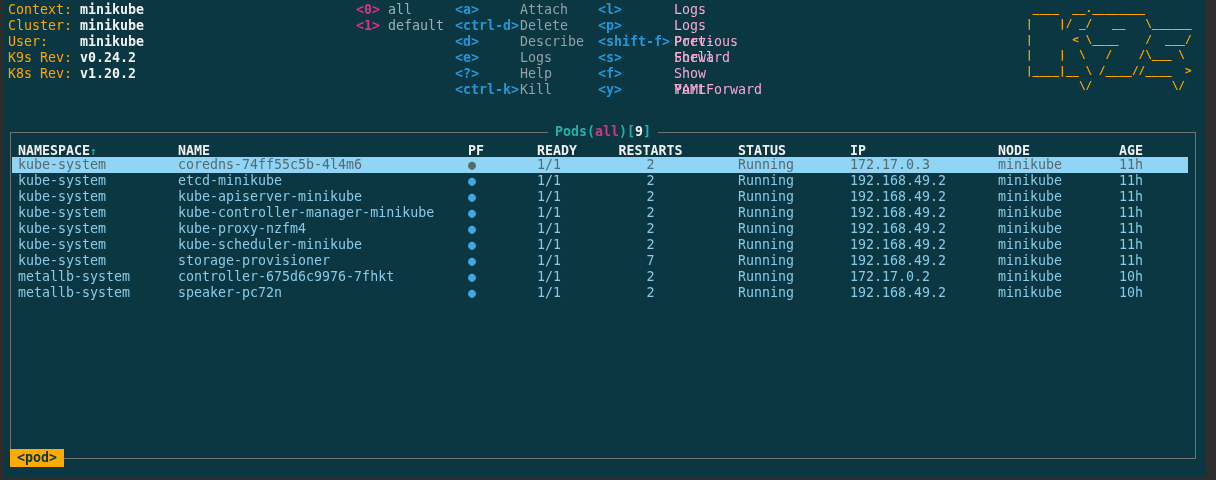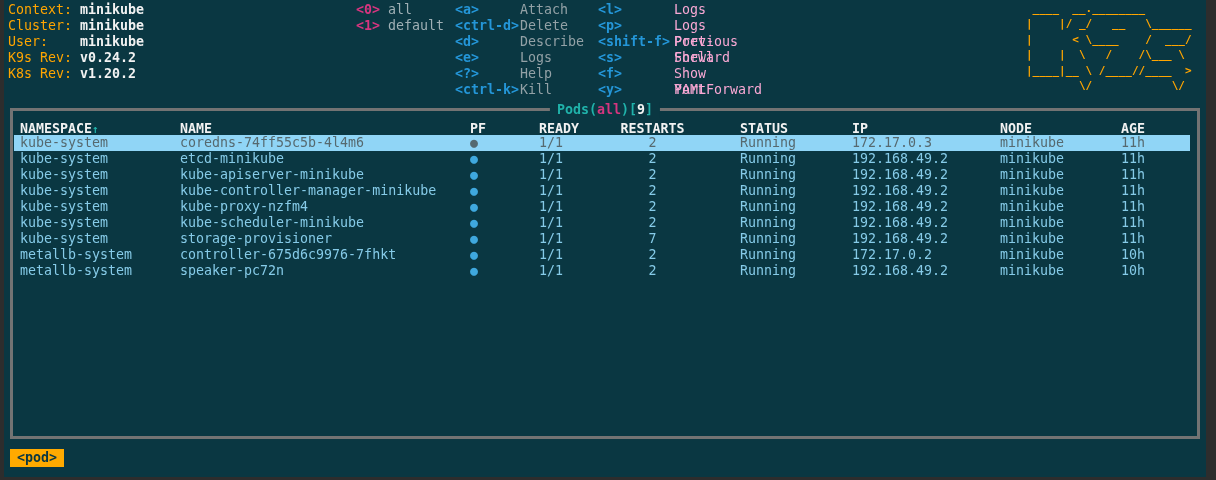--- a/index.html
+++ b/index.html
@@ -34,22 +34,22 @@
   .menu2 .hlabel{position:absolute;left:76px;top:0;color:#f9a8d4;}
 
   .logo{
     position:absolute;left:1022px;top:1px;margin:0;
     color:#ffa500;font-family:"DejaVu Sans Mono",monospace;
     font-size:11px;line-height:15.4px;white-space:pre;font-weight:bold;
   }
 
   
   .frame{
-    position:absolute;left:6px;top:108px;width:1184px;height:325px;
-    border:3px solid #737373;
+    position:absolute;left:6px;top:132px;width:1184px;height:325px;
+    border:1px solid #737373;
   }
   .ttitle{
     position:absolute;top:-9px;left:50%;transform:translateX(-50%);
     background:#0a3742;padding:0 7px;white-space:pre;font-weight:bold;
   }
   .ttitle .t-teal{color:#20b2aa;}
   .ttitle .t-pink{color:#d6357f;}
   .ttitle .t-count{color:#f2f2f2;}
 
   .thead{position:absolute;left:1px;right:1px;top:10px;height:16px;}

